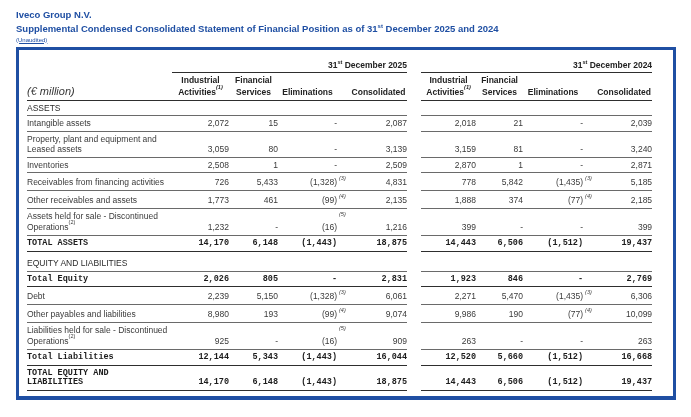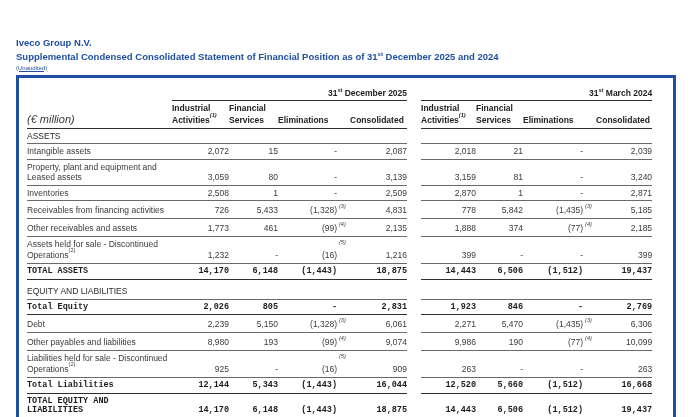--- a/index.html
+++ b/index.html
@@ -3,21 +3,21 @@
 <meta charset="utf-8">
 <style>
   :root { --accent: #1F4FA3; --text: #3A3A3A; --line: #6a6a6a; --line-dark: #2e2e2e; }
   * { margin: 0; padding: 0; box-sizing: border-box; }
   body {
     width: 691px; height: 417px; background: #ffffff; overflow: hidden;
     font-family: "Liberation Sans", sans-serif; color: var(--text);
   }
   .page { padding: 8px 15px 0 16px; }
   .doc-header { margin-bottom: 4px; }
-  .company { color: var(--accent); font-weight: bold; font-size: 9.5px; line-height: 1.45; margin-top: 28px; }
+  .company { color: var(--accent); font-weight: bold; font-size: 9.5px; line-height: 1.45; }
   .doc-title { color: var(--accent); font-weight: bold; font-size: 9.5px; line-height: 1.45; }
   .doc-title sup { font-size: 6px; }
   .unaudited { color: var(--accent); font-size: 6px; text-decoration: underline; margin-top: 1px; }
 
   .table-box {
     margin-top: 3px;
     border: 3px solid var(--accent);
     border-bottom-width: 4px;
     padding: 6px 34px 5px 8px;
     background: #fff;
@@ -30,21 +30,21 @@
   col.c-fn    { width: 13px; } col.c-con25 { width: 57px; }
   col.c-gap   { width: 14px; }
   col.c-ind24 { width: 55px; } col.c-fin24 { width: 47px; } col.c-eli24 { width: 60px; }
   col.c-con24 { width: 56px; }
 
   .group-head {
     text-align: right; font-weight: bold; color: #222;
     border-bottom: 1px solid var(--line-dark); padding-bottom: 2px;
   }
   .group-head sup { font-size: 5.5px; }
-  .col-head { text-align: left; font-weight: bold; color: #222; }
+  .col-head { text-align: center; font-weight: bold; color: #222; }
   .col-head .lbl-sup { font-size: 5.5px; font-style: italic; position: relative; top: -2px; }
   .unit-label { font-style: italic; font-size: 11px; text-align: left; }
   tr.col-head-row td, tr.col-head-row th { border-bottom: 1px solid var(--line-dark); }
   tr.col-head-row .gap { border-bottom: none; }
 
   td.lbl { text-align: left; padding-right: 4px; margin-left: 32px; }
   td.num { text-align: right; }
   td.fn  { text-align: left; vertical-align: top; }
   td.fn sup { font-size: 5.5px; font-style: italic; position: relative; top: -1px; left: 2px; }
   .row-sup { font-size: 5.5px; position: relative; top: -2px; }
@@ -79,21 +79,21 @@
           <col class="c-fin24">
           <col class="c-eli24">
           <col class="c-fn">
           <col class="c-con24">
       </colgroup>
       <thead>
         <tr>
           <td></td>
           <td class="group-head" colspan="5"><span>31</span><sup>st</sup><span> December 2025</span></td>
           <td class="gap"></td>
-          <td class="group-head" colspan="5"><span>31</span><sup>st</sup><span> March 2024</span></td>
+          <td class="group-head" colspan="5"><span>31</span><sup>st</sup><span> December 2024</span></td>
         </tr>
         <tr class="col-head-row">
           <td class="unit-label">(€ million)</td>
           <th class="col-head">
               <div>Industrial</div>
               <div><span>Activities</span><sup class="lbl-sup">(1)</sup></div>
             </th>
           <th class="col-head">
               <div>Financial</div>
               <div><span>Services</span><sup class="lbl-sup"></sup></div>

